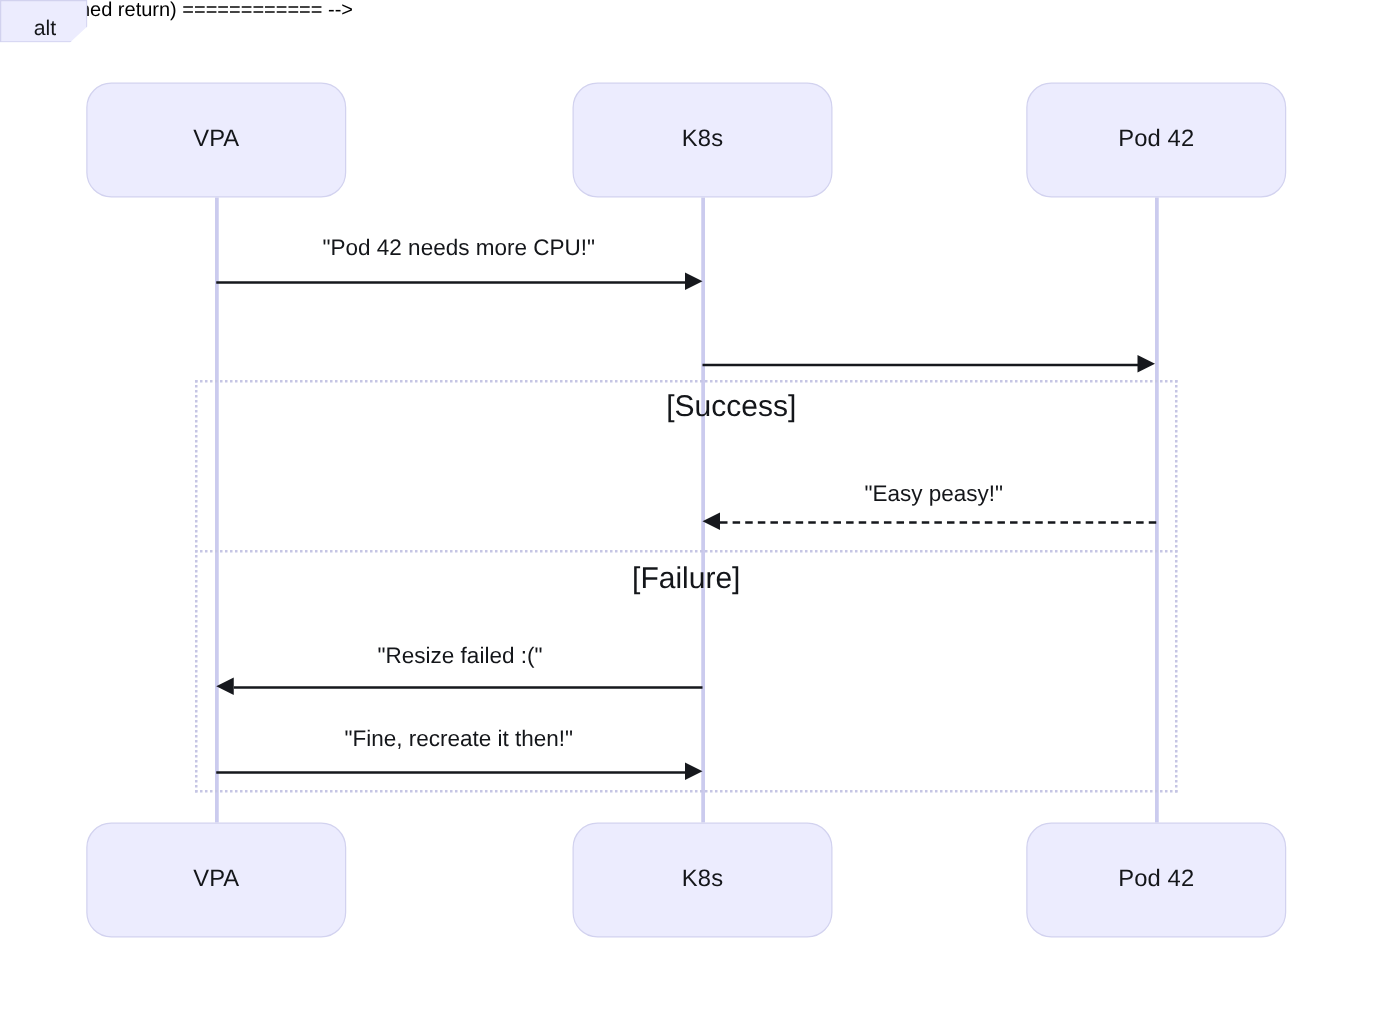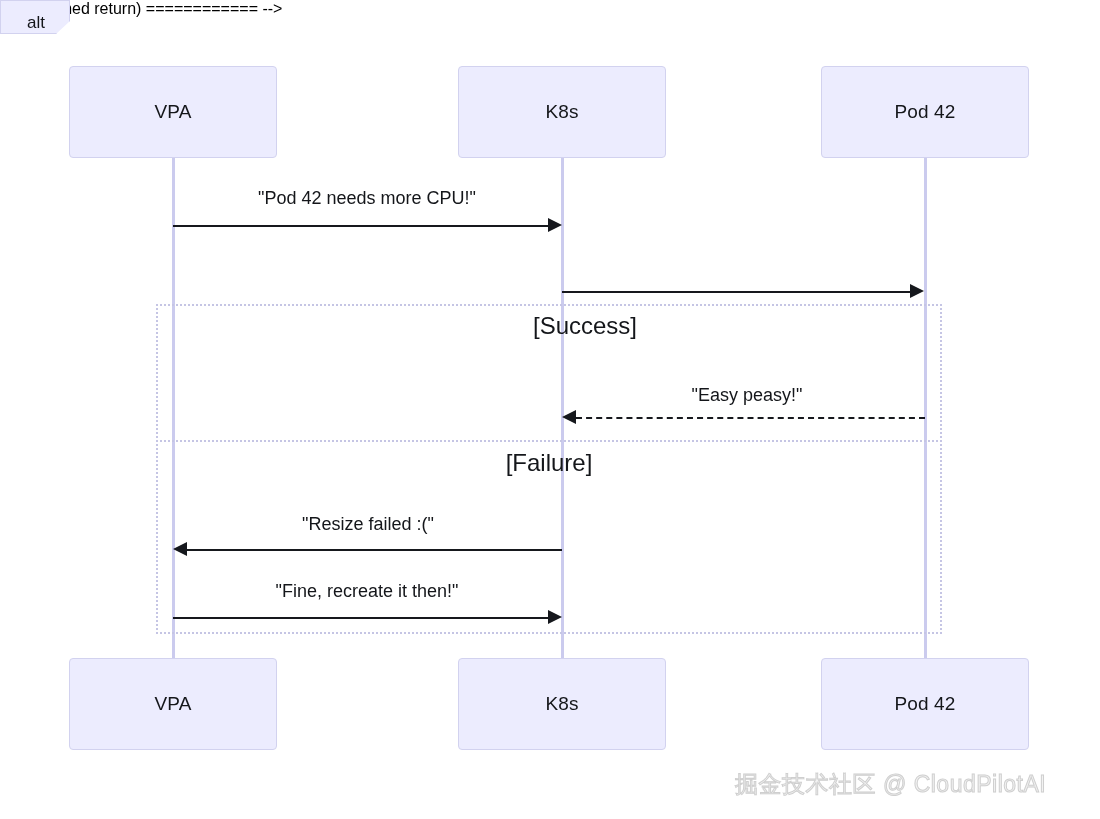--- a/index.html
+++ b/index.html
@@ -18,21 +18,21 @@
     overflow: hidden;
   }
 
   
   .actor-box {
     position: absolute;
     width: 208px;
     height: 92px;
     background: #ececfe;
     border: 1px solid #d2d2ef;
-    border-radius: 4px;
+    border-radius: 20px;
     display: flex;
     align-items: center;
     justify-content: center;
     box-sizing: border-box;
     z-index: 5;
   }
   .actor-box .actor-label {
     font-size: 19px;
     color: #14161a;
     letter-spacing: 0.1px;
@@ -196,15 +196,14 @@
   <div class="msg-label" style="left:368px; top:514px;">"Resize failed :("</div>
   <div class="msg-line" style="left:187px; top:549px; width:375px;"></div>
   <div class="arrow-head left" style="left:173px; top:542px;"></div>
 
   
   <div class="msg-label" style="left:367px; top:581px;">"Fine, recreate it then!"</div>
   <div class="msg-line" style="left:173px; top:617px; width:377px;"></div>
   <div class="arrow-head right" style="left:548px; top:610px;"></div>
 
   
-  <div class="watermark" style="left:735px; top:769px;">掘金技术社区 @ CloudPilotAI</div>
 
 </div>
 
 </body></html>

